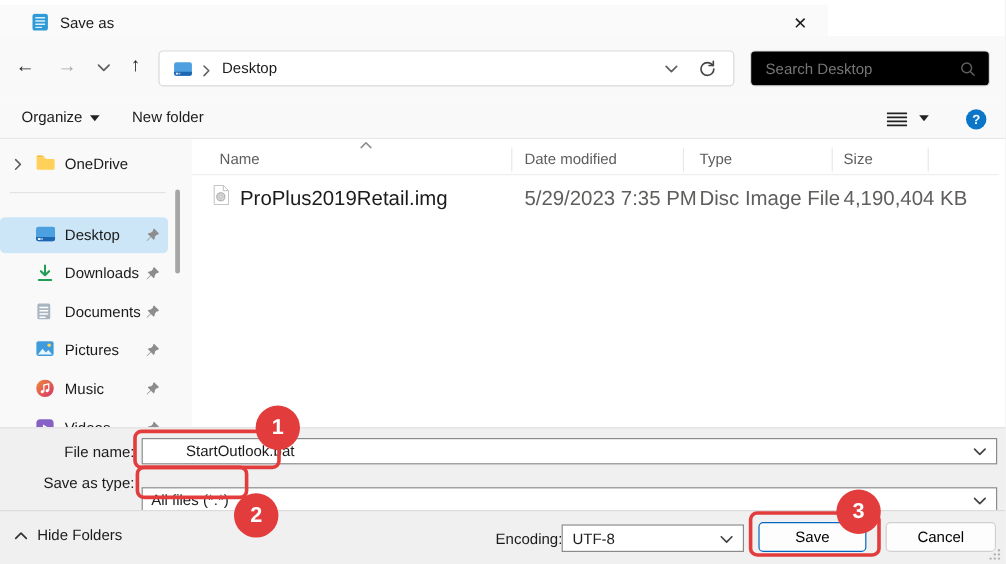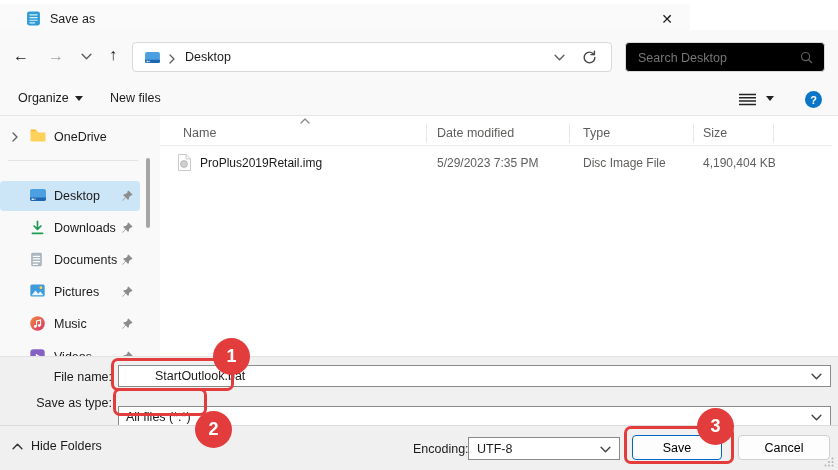--- a/index.html
+++ b/index.html
@@ -53,21 +53,21 @@
   .sb-sep { position:absolute; left:8px; top:44px; width:130px; height:1px; background:#e3e3e3; }
   .scroll-thumb { position:absolute; left:146px; top:42px; width:4px; height:70px; background:#a6a6a6; border-radius:2px; cursor:pointer; }
 
   .filelist { position:absolute; left:160px; top:0; width:678px; height:240px; background:#fff; }
   .lheader { position:absolute; left:0; top:2px; width:672px; height:28px; border-bottom:1px solid #ededed; }
   .colh { position:absolute; top:8px; font-size:12.5px; color:#605e5c; cursor:pointer; white-space:nowrap; }
   .ch-name { left:23px; } .ch-date { left:277px; } .ch-type { left:423px; } .ch-size { left:543px; }
   .colsep { position:absolute; top:5px; width:1px; height:20px; background:#e8e8e8; }
   .cs1 { left:266px; } .cs2 { left:409px; } .cs3 { left:533px; } .cs4 { left:613px; }
   .sort-caret { position:absolute; left:140px; top:0px; width:10px; height:6px; color:#8a8a8a; }
-  .frow { position:absolute; left:0; top:36px; width:672px; height:24px; font-size:12px; cursor:pointer; }
+  .frow { position:absolute; left:0; top:36px; width:672px; height:24px; font-size:17px; cursor:pointer; }
   .f-ico { position:absolute; left:17px; top:2px; width:14px; height:17px; }
   .f-name { position:absolute; left:40px; top:4px; color:#1b1b1b; }
   .f-date, .f-type, .f-size { position:absolute; top:4px; color:#605e5c; }
   .f-date { left:277px; } .f-type { left:423px; } .f-size { left:543px; }
 
   
   .formarea { position:absolute; left:0; top:356px; width:838px; height:69px; background:#f0f0f0; border-top:1px solid #e2e2e2; }
   .flabel { position:absolute; left:0; width:112px; text-align:right; font-size:12.5px; }
   .lab1 { top:13px; } .lab2 { top:39px; }
   .combo { position:absolute; left:118px; width:713px; height:22px; background:#fff; border:1px solid #8a8a8a; display:flex; align-items:center; padding-left:7px; font-size:12.5px; cursor:text; }
@@ -225,21 +225,21 @@
         </svg>
     </div>
   </div>
 
   <div class="toolbar">
     <div class="tb-btn organize">
       <span>Organize</span>
       <span class="tri"></span>
     </div>
     <div class="tb-btn newfolder">
-      <span>New files</span>
+      <span>New folder</span>
     </div>
     <svg class="view-lines">
         <use href="#i-lines"></use>
       </svg>
     <span class="tri view-dd"></span>
     <div class="help-btn">?</div>
   </div>
 
   <div class="main">
 

